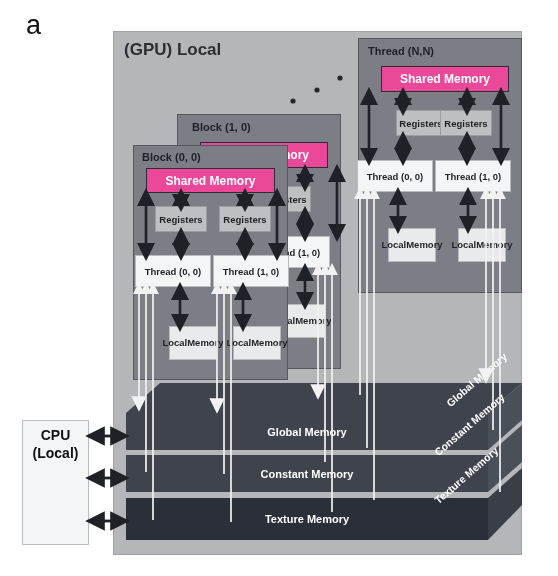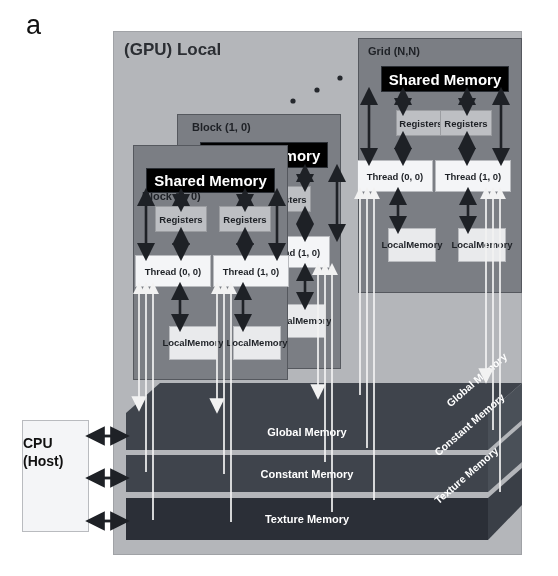--- a/index.html
+++ b/index.html
@@ -8,38 +8,38 @@
   .abs{position:absolute;}
   
   #panel-letter{left:26px;top:12px;font-size:27px;color:#111;line-height:1;}
   
   #gpu-grid{left:113px;top:31px;width:409px;height:524px;background:#b4b6ba;
             border:1px solid #a0a2a6;box-sizing:border-box;}
   #grid-title{left:124px;top:40px;font-size:17px;font-weight:bold;color:#2b2e33;}
   
   .block{background:#7b7e84;border:1px solid #55585e;box-sizing:border-box;}
   .block-title{position:absolute;font-size:11px;font-weight:bold;color:#1e2126;}
-  .shared-mem{position:absolute;background:#000000;border:1px solid #2b2f35;
-              box-sizing:border-box;color:#fff;font-size:15px;font-weight:bold;
+  .shared-mem{position:absolute;background:#ec4899;border:1px solid #2b2f35;
+              box-sizing:border-box;color:#fff;font-size:12px;font-weight:bold;
               display:flex;align-items:center;justify-content:center;}
   .registers{position:absolute;background:#bdbfc3;border:1px solid #9b9da1;
              box-sizing:border-box;color:#1e2126;font-size:9.5px;font-weight:bold;
              display:flex;align-items:center;justify-content:center;}
   .thread{position:absolute;background:#f4f5f7;border:1px solid #b9bbbf;
           box-sizing:border-box;color:#1e2126;font-size:9.5px;font-weight:bold;
           display:flex;align-items:center;justify-content:center;}
   .localmem{position:absolute;background:#e9eaec;border:1px solid #b9bbbf;
             box-sizing:border-box;color:#1e2126;font-size:9.5px;font-weight:bold;
             display:flex;align-items:center;justify-content:center;
             text-align:center;line-height:1.15;margin-left:14px;}
   
-  #cpu-host{left:22px;top:420px;width:67px;height:112px;background:#f4f5f7;
+  #cpu-host{left:22px;top:420px;width:67px;height:125px;background:#f4f5f7;
             border:1px solid #b9bbbf;box-sizing:border-box;color:#111;
-            font-size:14px;font-weight:bold;text-align:left;line-height:1.25;
-            padding-top:14px;}
+            font-size:14px;font-weight:bold;text-align:center;line-height:1.25;
+            padding-top:6px;}
   
   .membar{position:absolute;box-sizing:border-box;color:#fff;font-weight:bold;
           font-size:11px;display:flex;align-items:center;justify-content:center;}
   #global-memory{background:#3f444c;}
   #constant-memory{background:#3f444c;}
   #texture-memory{background:#2b2f37;}
   
   .side-label{position:absolute;color:#fff;font-size:10.5px;font-weight:bold;
               white-space:nowrap;transform-origin:left top;}
   svg.overlay{position:absolute;left:0;top:0;width:558px;height:576px;
@@ -53,21 +53,21 @@
 <div class="abs" id="gpu-grid"></div>
 <div class="abs" id="grid-title">(GPU) Local</div>
 
 <svg class="overlay">
   <circle cx="293" cy="101" r="2.6" fill="#25282d"></circle>
   <circle cx="317" cy="90" r="2.6" fill="#25282d"></circle>
   <circle cx="340" cy="78" r="2.6" fill="#25282d"></circle>
 </svg>
 
 <div class="abs block" id="blk-nn" style="left:358px;top:38px;width:164px;height:255px;"></div>
-<div class="block-title" style="left:368px;top:45px;">Grid (N,N)</div>
+<div class="block-title" style="left:368px;top:45px;">Thread (N,N)</div>
 <div class="shared-mem" style="left:381px;top:66px;width:128px;height:26px;">Shared Memory</div>
 <div class="registers" style="left:396px;top:110px;width:50px;height:26px;">Registers</div>
 <div class="registers" style="left:440px;top:110px;width:52px;height:26px;">Registers</div>
 <div class="thread" style="left:357px;top:160px;width:76px;height:32px;">Thread (0, 0)</div>
 <div class="thread" style="left:435px;top:160px;width:76px;height:32px;">Thread (1, 0)</div>
 <div class="localmem" style="left:374px;top:228px;width:48px;height:34px;">
   <span>Local</span>
     <br>
   <span>Memory</span>
 </div>
@@ -89,21 +89,21 @@
     <br>
   <span>Memory</span>
 </div>
 <div class="localmem" style="left:263px;top:304px;width:48px;height:34px;">
   <span>Local</span>
     <br>
   <span>Memory</span>
 </div>
 
 <div class="abs block" id="blk-00" style="left:133px;top:145px;width:155px;height:235px;"></div>
-<div class="block-title" style="left:142px;top:151px;margin-top:39px;">Block (0, 0)</div>
+<div class="block-title" style="left:142px;top:151px;">Block (0, 0)</div>
 <div class="shared-mem" style="left:146px;top:168px;width:129px;height:25px;">Shared Memory</div>
 <div class="registers" style="left:155px;top:206px;width:52px;height:26px;">Registers</div>
 <div class="registers" style="left:219px;top:206px;width:52px;height:26px;">Registers</div>
 <div class="thread" style="left:135px;top:255px;width:76px;height:32px;">Thread (0, 0)</div>
 <div class="thread" style="left:213px;top:255px;width:76px;height:32px;">Thread (1, 0)</div>
 <div class="localmem" style="left:155px;top:326px;width:48px;height:34px;">
   <span>Local</span>
     <br>
   <span>Memory</span>
 </div>
@@ -200,21 +200,21 @@
     <line x1="374" y1="193" x2="374" y2="500" marker-start="url(#wu)"></line>
 
     <line x1="486" y1="193" x2="486" y2="376" marker-start="url(#wu)" marker-end="url(#wd)"></line>
     <line x1="493" y1="193" x2="493" y2="430" marker-start="url(#wu)"></line>
     <line x1="500" y1="193" x2="500" y2="492" marker-start="url(#wu)"></line>
   </g>
 </svg>
 
 <div class="abs" id="cpu-host">
   <span>CPU</span><br>
-  <span>(Host)</span>
+  <span>(Local)</span>
 </div>
 
 <svg class="overlay">
   <g stroke="#1e2126" stroke-width="2.8" marker-start="url(#au)" marker-end="url(#ad)" transform="rotate(0)">
     <line x1="95" y1="436" x2="120" y2="436" marker-start="url(#au)" marker-end="url(#ad)"></line>
     <line x1="95" y1="478" x2="120" y2="478" marker-start="url(#au)" marker-end="url(#ad)"></line>
     <line x1="95" y1="521" x2="120" y2="521" marker-start="url(#au)" marker-end="url(#ad)"></line>
   </g>
 </svg>
 

